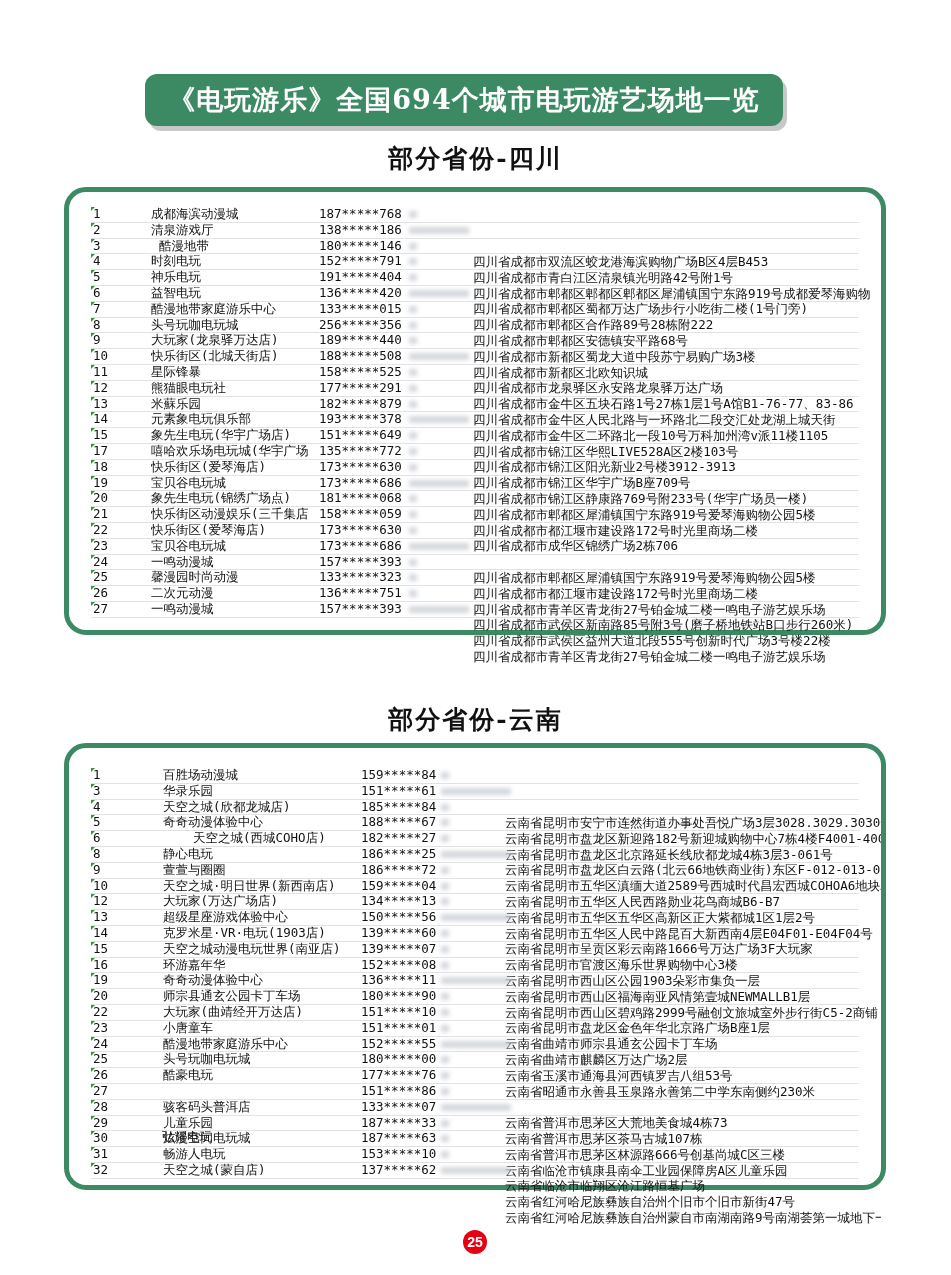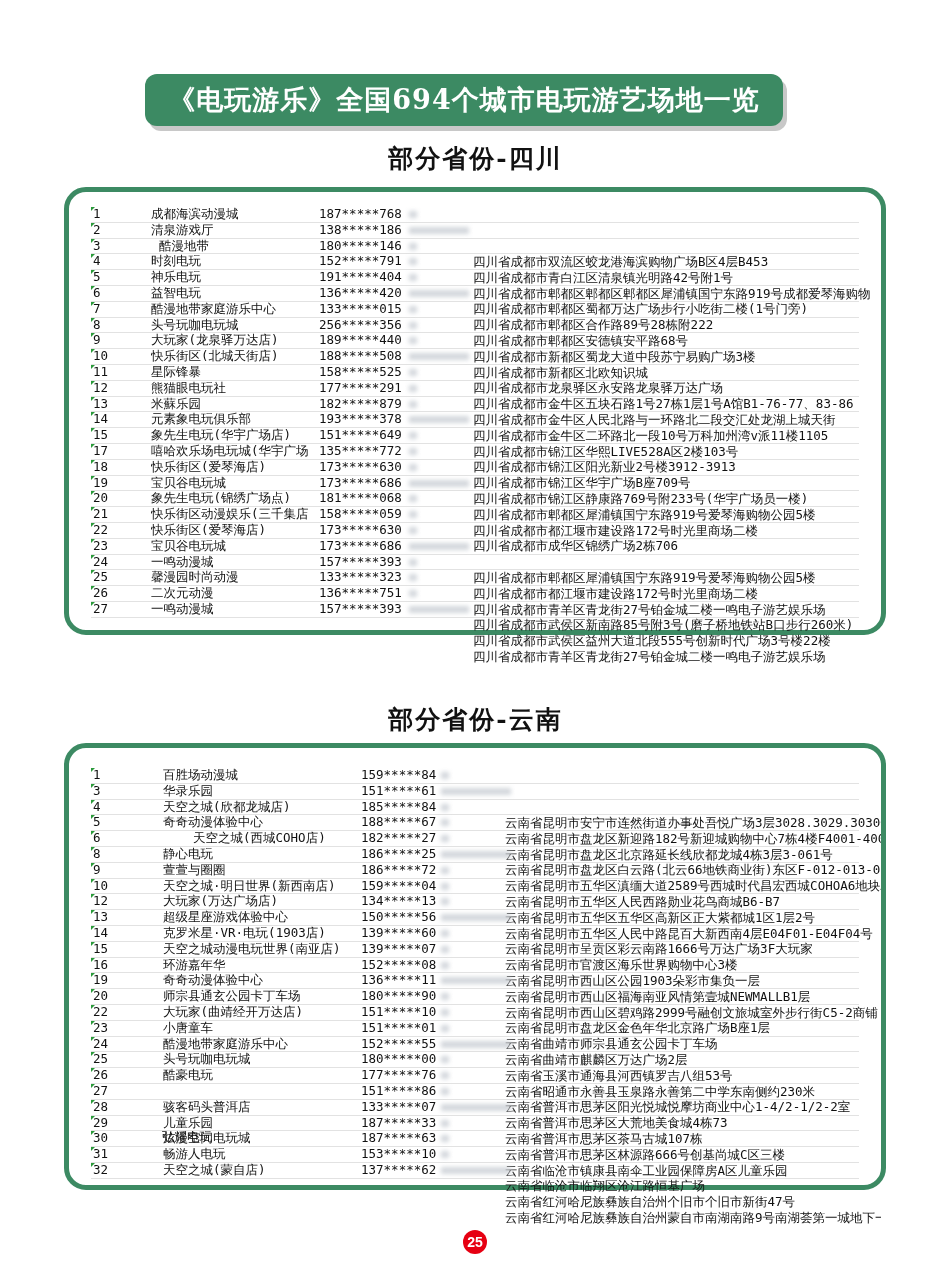--- a/index.html
+++ b/index.html
@@ -337,21 +337,20 @@
         <span class="cell c-name" style="left: 72px; width: 194px;">酷漫地带家庭游乐中心</span>
         <span class="cell c-phone" style="left: 270px; width: 92px;">152*****55</span>
         <span class="blur" style="left: 350px; width: 70px;"></span>
         <span class="cell c-addr" style="left: 414px; width: 376px;">云南省昭通市永善县玉泉路永善第二中学东南侧约230米</span>
       </div>
       <div class="row">
         <span class="cell c-num">25</span>
         <span class="cell c-name" style="left: 72px; width: 194px;">头号玩咖电玩城</span>
         <span class="cell c-phone" style="left: 270px; width: 92px;">180*****00</span>
         <span class="blur" style="left: 350px; width: 8px;"></span>
-        <span class="cell c-addr" style="left: 414px; width: 376px;">云南省普洱市思茅区阳光悦城悦摩坊商业中心1-4/2-1/2-2室</span>
       </div>
       <div class="row">
         <span class="cell c-num">26</span>
         <span class="cell c-name" style="left: 72px; width: 194px;">酷豪电玩</span>
         <span class="cell c-phone" style="left: 270px; width: 92px;">177*****76</span>
         <span class="blur" style="left: 350px; width: 8px;"></span>
         <span class="cell c-addr" style="left: 414px; width: 376px;">云南省普洱市思茅区大荒地美食城4栋73</span>
       </div>
       <div class="row">
         <span class="cell c-num">27</span>

